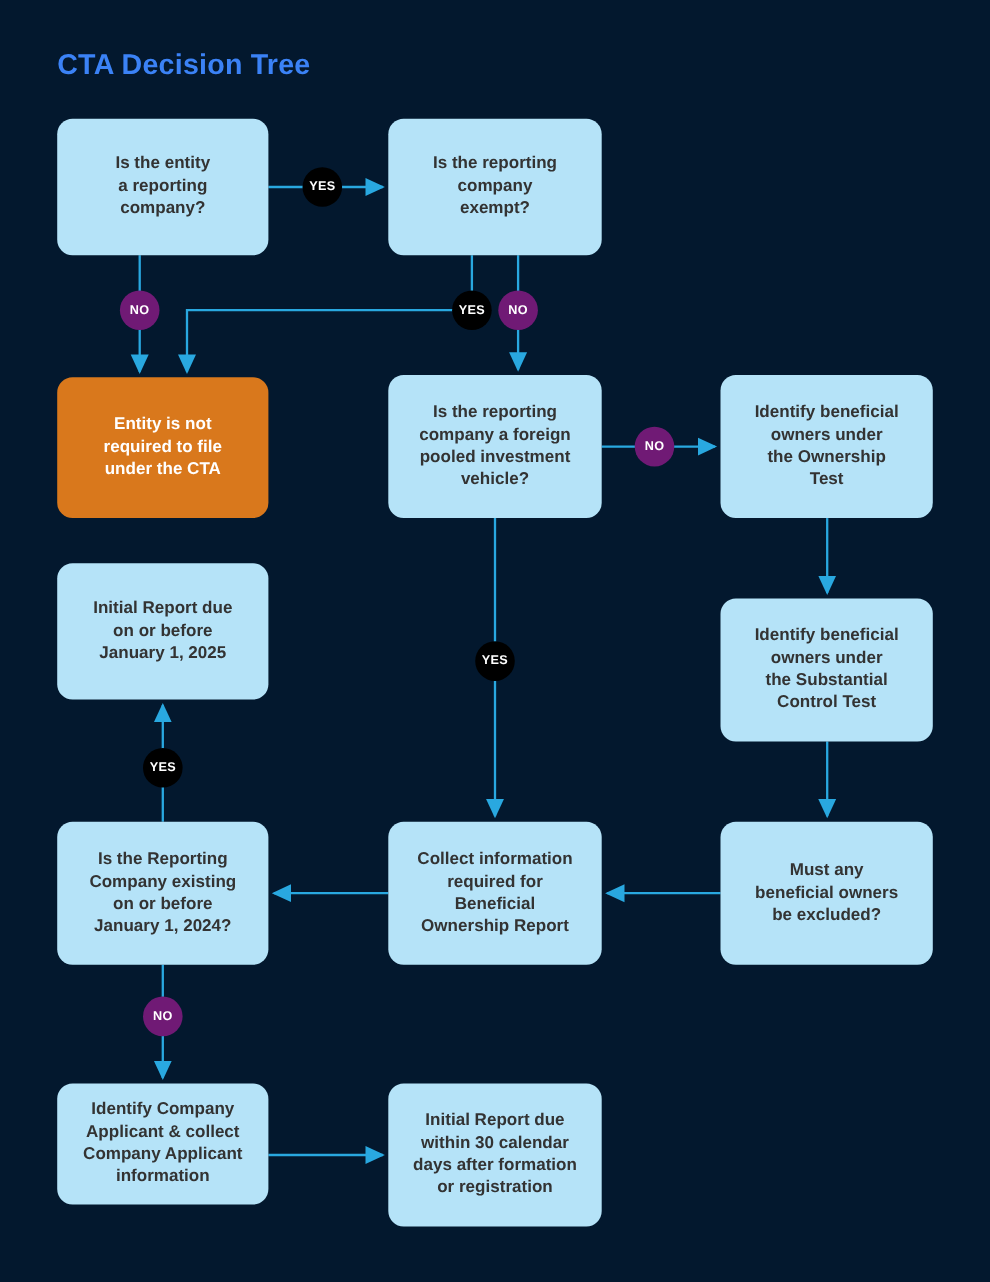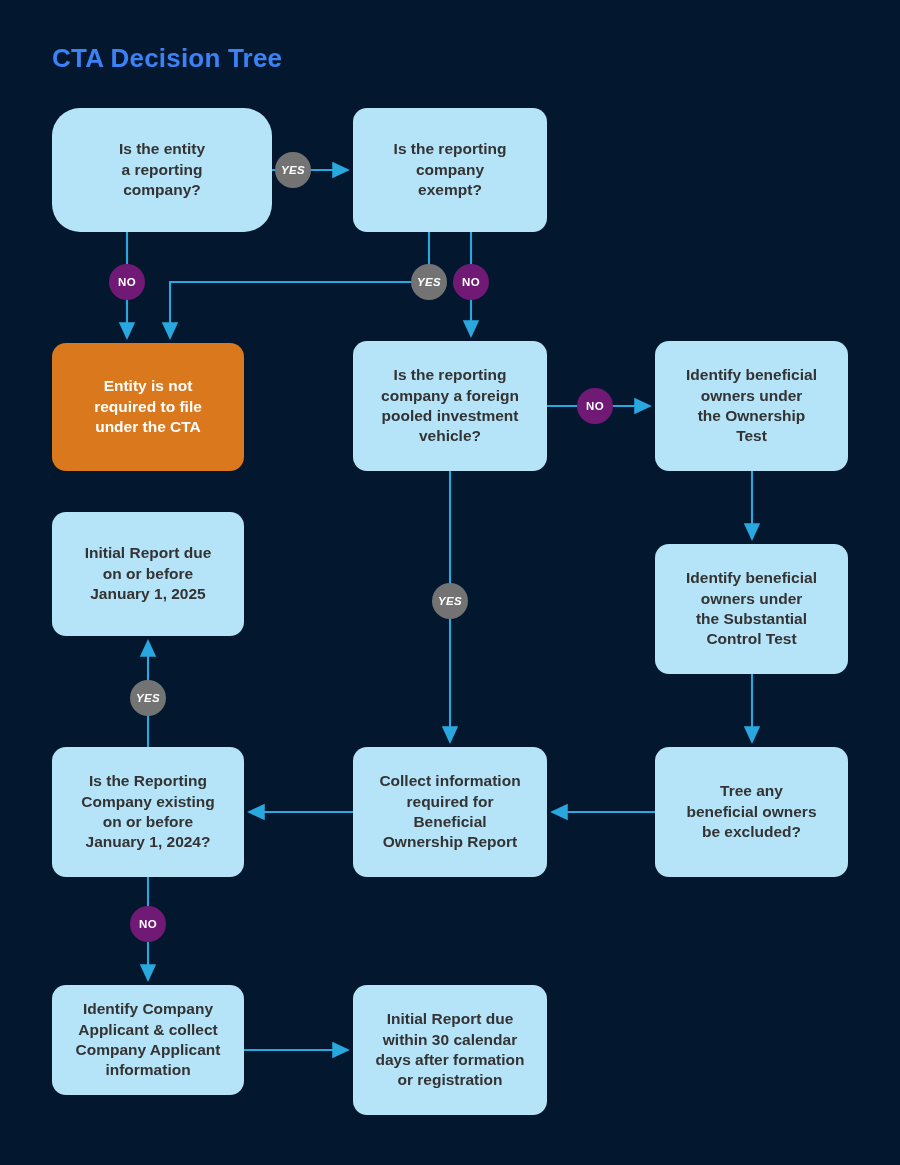--- a/index.html
+++ b/index.html
@@ -66,21 +66,21 @@
     border-radius: 50%;
     display: flex;
     align-items: center;
     justify-content: center;
     font-size: 11.5px;
     font-weight: bold;
     color: #ffffff;
     letter-spacing: 0.3px;
     z-index: 5;
   }
-  .badge.yes { background: #737373; font-style: italic; }
+  .badge.yes { background: #000000; }
   .badge.no  { background: #701a75; }
 </style>
 </head>
 <body>
 
 <div id="canvas">
 
   <div class="title">CTA Decision Tree</div>
 
   <svg id="edges" viewBox="0 0 900 1165" width="900" height="1165">
@@ -112,21 +112,21 @@
       <line x1="353" y1="812" x2="249" y2="812" marker-end="url(#arrow)"></line>
 
       <line x1="148" y1="747" x2="148" y2="641" marker-end="url(#arrow)"></line>
 
       <line x1="148" y1="877" x2="148" y2="980" marker-end="url(#arrow)"></line>
 
       <line x1="244" y1="1050" x2="348" y2="1050" marker-end="url(#arrow)"></line>
     </g>
   </svg>
 
-  <div class="node blue" style="left:52px;top:108px;width:220px;height:124px;border-radius:28px;">Is the entity
+  <div class="node blue" style="left:52px;top:108px;width:192px;height:124px;">Is the entity
 a reporting
 company?</div>
 
   <div class="node blue" style="left:353px;top:108px;width:194px;height:124px;">Is the reporting
 company
 exempt?</div>
 
   <div class="node orange" style="left:52px;top:343px;width:192px;height:128px;text-align:center;">Entity is not
 required to file
 under the CTA</div>
@@ -153,21 +153,21 @@
   <div class="node blue" style="left:52px;top:747px;width:192px;height:130px;">Is the Reporting
 Company existing
 on or before
 January 1, 2024?</div>
 
   <div class="node blue" style="left:353px;top:747px;width:194px;height:130px;">Collect information
 required for
 Beneficial
 Ownership Report</div>
 
-  <div class="node blue" style="left:655px;top:747px;width:193px;height:130px;">Tree any
+  <div class="node blue" style="left:655px;top:747px;width:193px;height:130px;">Must any
 beneficial owners
 be excluded?</div>
 
   <div class="node blue" style="left:52px;top:985px;width:192px;height:110px;">Identify Company
 Applicant &amp; collect
 Company Applicant
 information</div>
 
   <div class="node blue" style="left:353px;top:985px;width:194px;height:130px;">Initial Report due
 within 30 calendar

